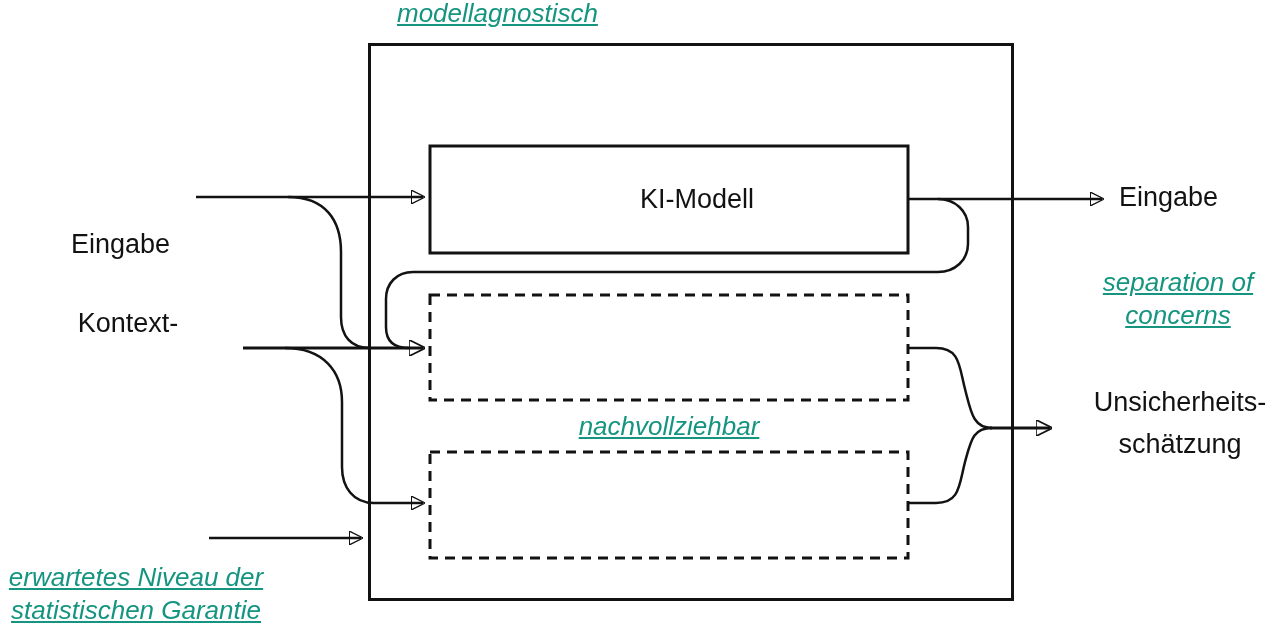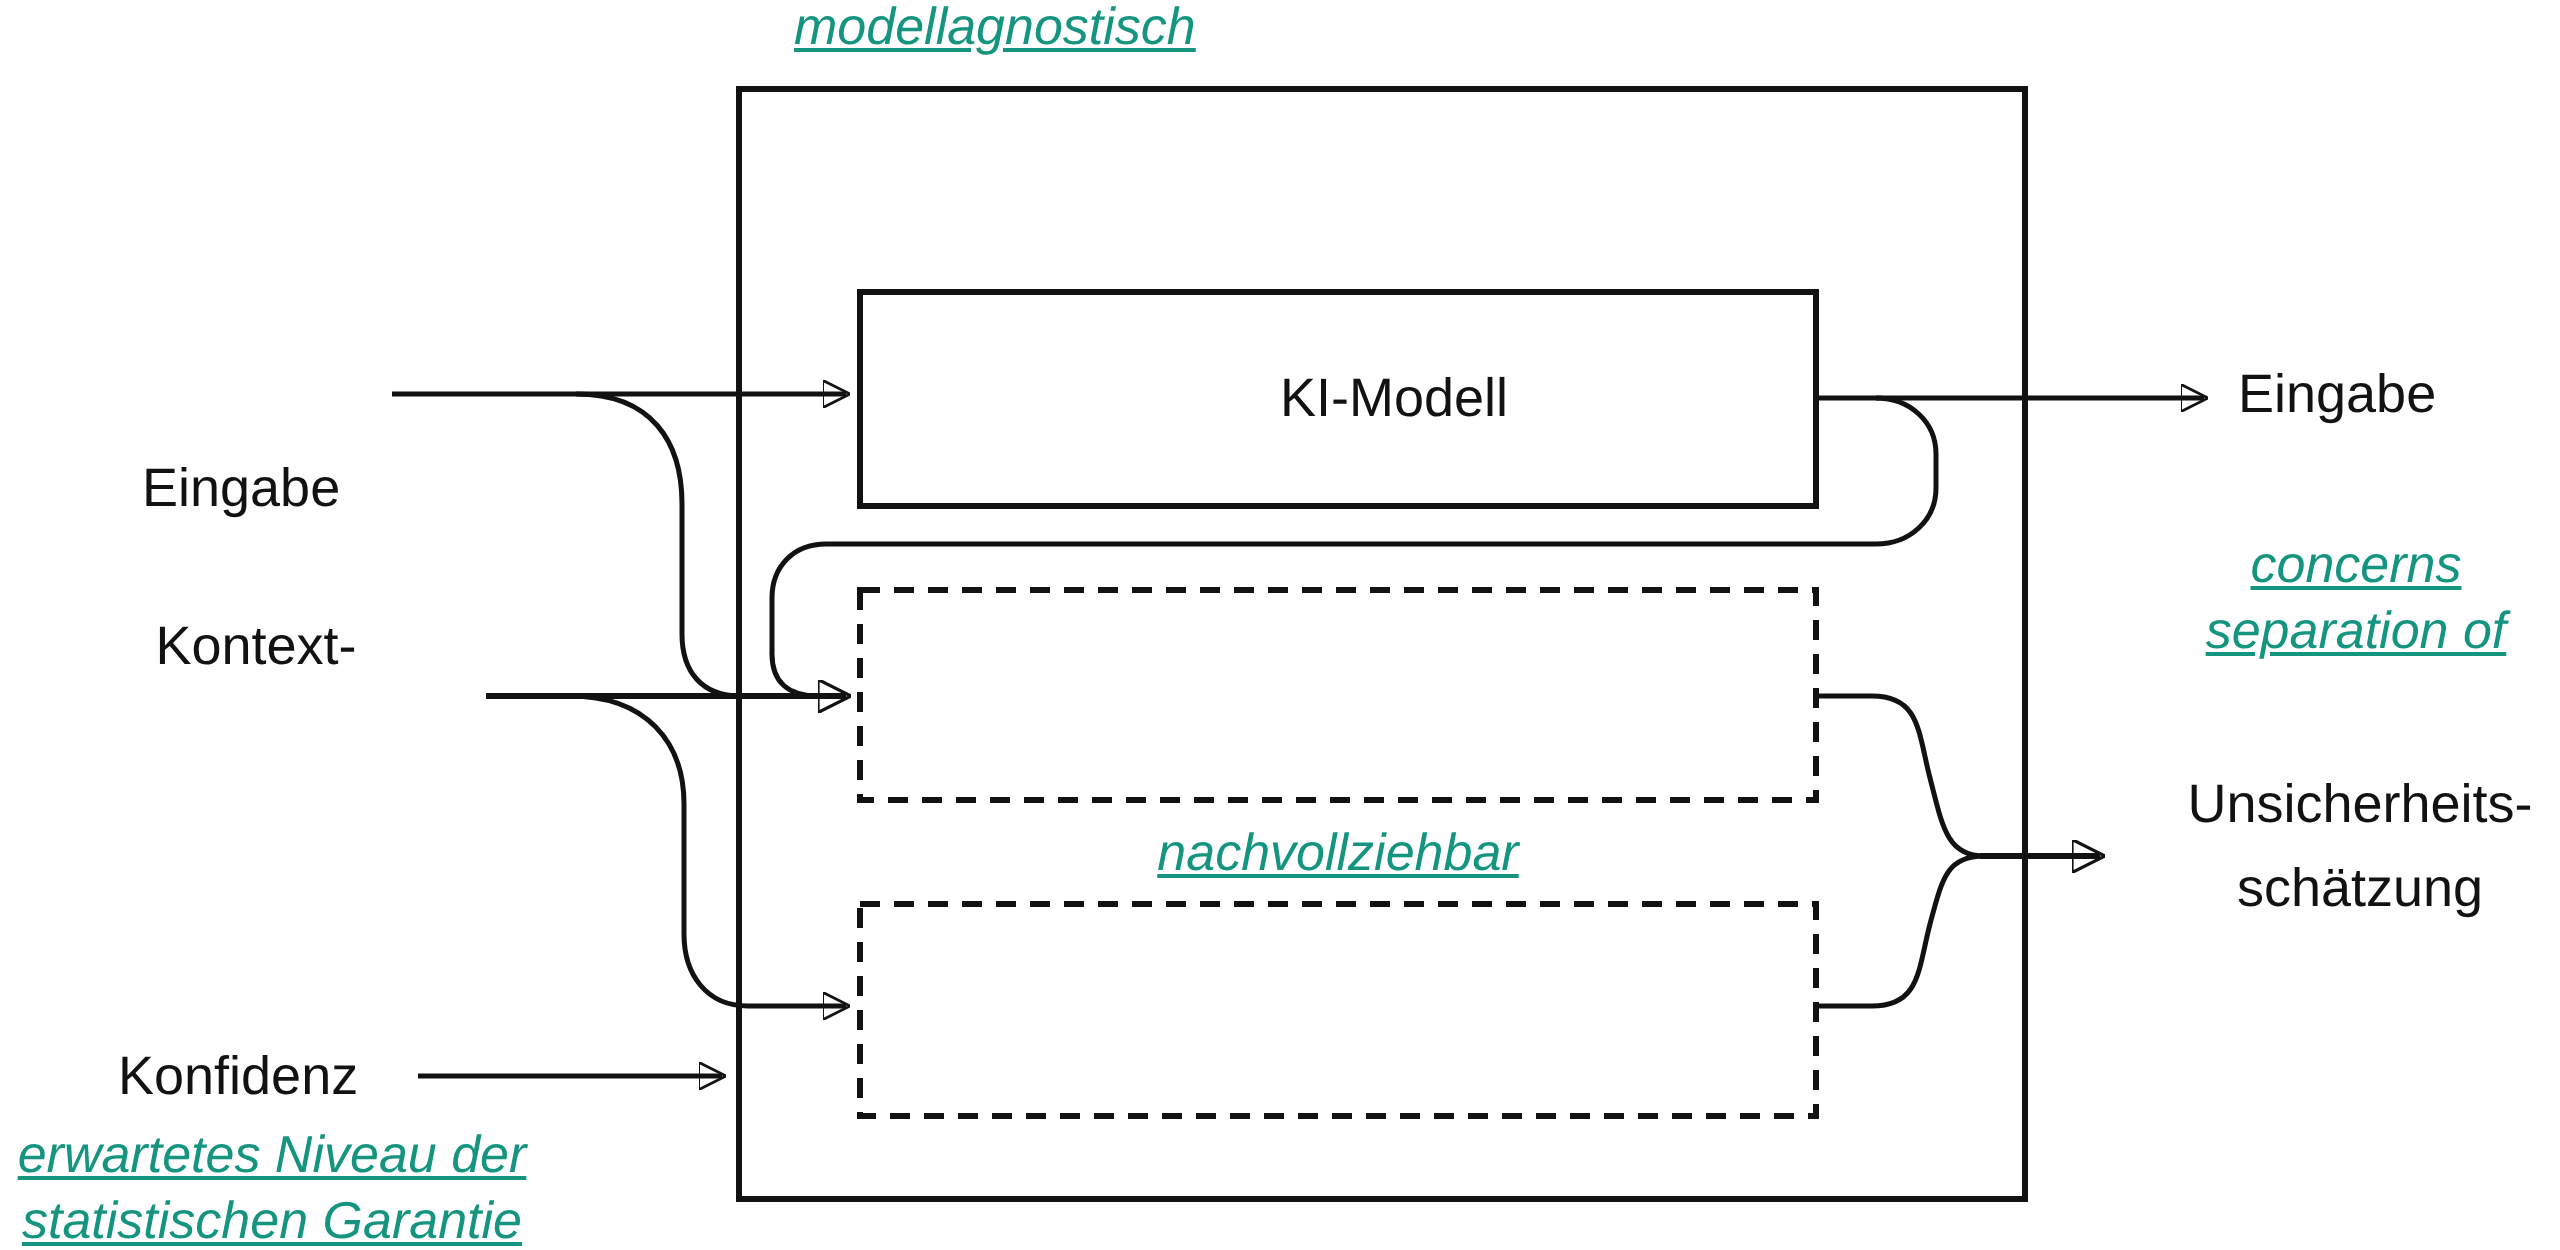--- a/index.html
+++ b/index.html
@@ -60,41 +60,40 @@
     <path d="M908,348 L936,348 C960,348 959,366 965,389 C971,412 973,428 992,428" stroke-width="2.5"></path>
 
     <path d="M908,503 L936,503 C960,503 959,485 965,462 C971,440 973,428 992,428" stroke-width="2.5"></path>
 
     <path d="M990,428 L1050,428" stroke-width="3" marker-end="url(#arrow)"></path>
   </svg>
 
   <div class="lbl teal center" style="left:397px; top:0px; width:200px; line-height:26px;">modellagnostisch</div>
 
   <div class="lbl teal center tealtwo" style="left:1088px; top:266px; width:180px;">
+    <div>separation of</div>
     <div>concerns</div>
-    <div>separation of</div>
   </div>
 
   <div class="lbl teal center" style="left:430px; top:412px; width:478px; line-height:28px;">nachvollziehbar</div>
 
   <div class="lbl teal center tealtwo" style="left:0px; top:561px; width:272px;">
     <div>erwartetes Niveau der</div>
     <div>statistischen Garantie</div>
   </div>
 
 
   <div class="boxlabel" style="left:430px; top:146px; width:478px; height:107px;margin-left:28px;">KI-Modell</div>
 
   <div class="lbl" style="left:71px; top:181px;margin-top:48px;">Eingabe</div>
 
   <div class="lbl center twoline" style="left:18px; top:302px; width:220px;">
     <div>Kontext-</div>
   </div>
 
-  <div class="lbl" style="left:59px; top:523px;">Konfidenz</div>
 
   <div class="lbl" style="left:1119px; top:182px;">Eingabe</div>
 
   <div class="lbl center twoline" style="left:1078px; top:381px; width:204px;">
     <div>Unsicherheits-</div>
     <div>schätzung</div>
   </div>
 
 </div>
 

